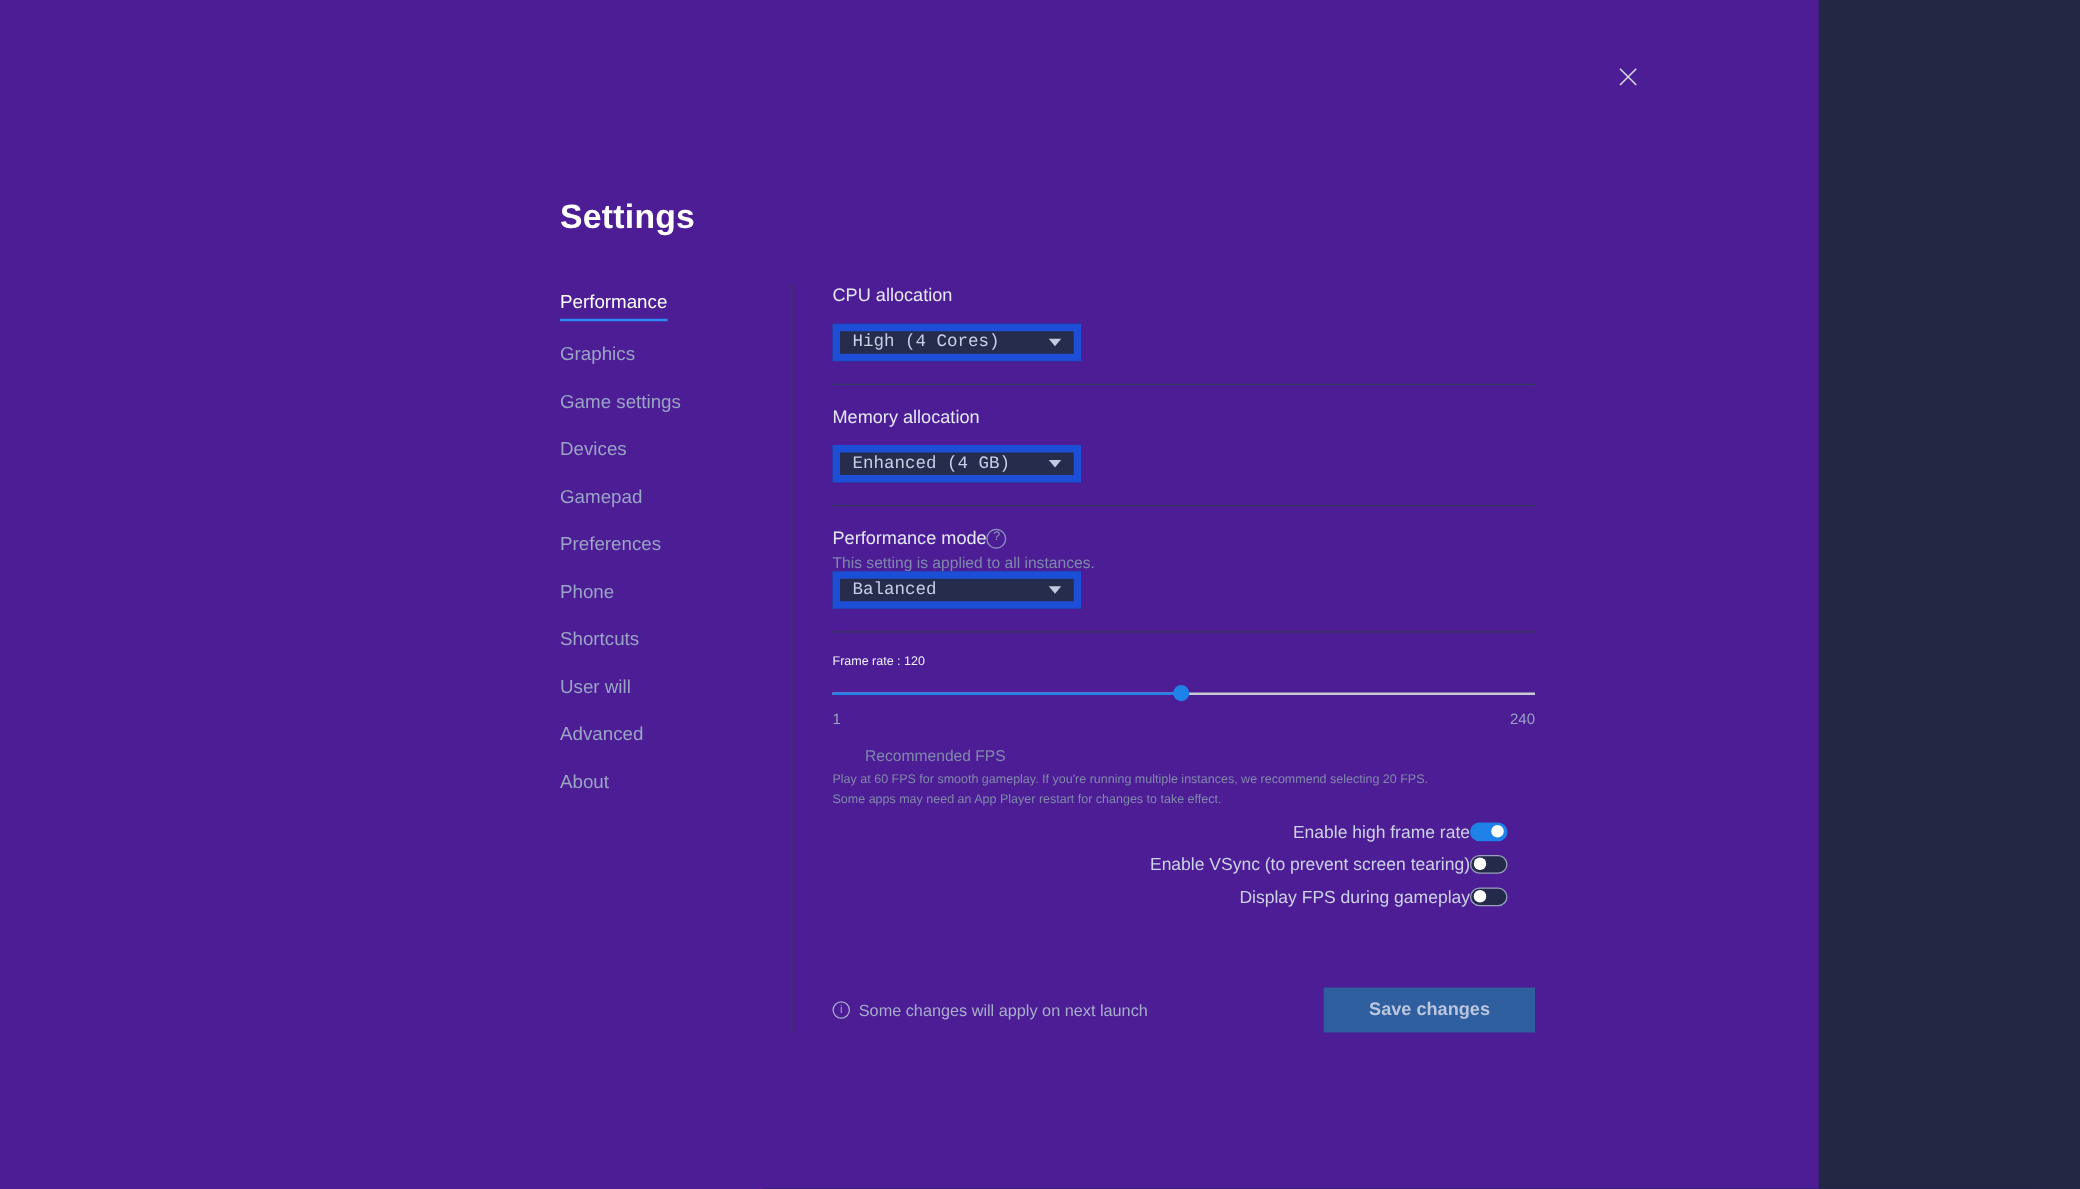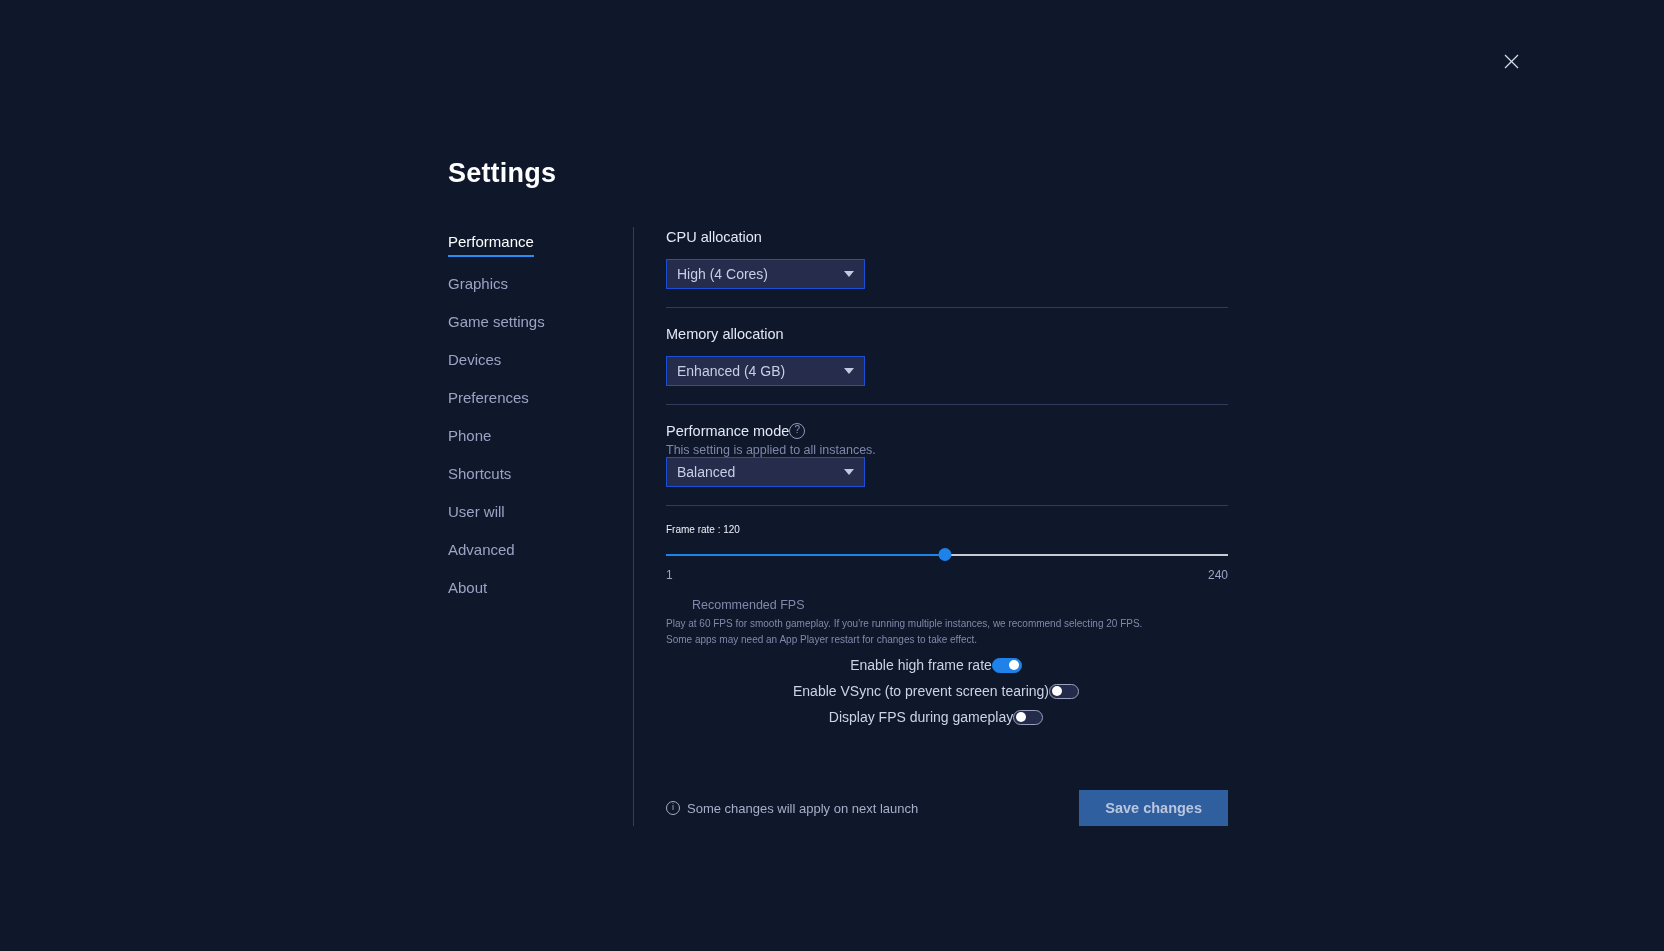--- a/index.html
+++ b/index.html
@@ -11,23 +11,23 @@
     overflow: hidden;
   }
   body {
     font-family: "Liberation Sans", sans-serif;
     color: #c9cfe4;
     -webkit-font-smoothing: antialiased;
   }
 
   .window {
     position: relative;
-    width: 1664px;
+    width: 1455px;
     height: 951px;
-    background: #0f172a;
+    background: #4c1d95;
   }
 
   
   .close-btn {
     position: absolute;
     top: 48px;
     right: 140px;
     width: 26px;
     height: 26px;
     display: flex;
@@ -137,25 +137,26 @@
     color: #7e88ab;
   }
 
   
   .select {
     position: relative;
     width: 199px;
     height: 30px;
     box-sizing: border-box;
     background: #262c4c;
-    border: 1px solid #1d4ed8;
+    border: 6px solid #1d4ed8;
     display: flex;
     align-items: center;
     padding: 0 10px;
     cursor: pointer;
+    font-family: Liberation Mono, monospace;
   }
   .select-value {
     font-size: 14px;
     color: #c7cee6;
     flex: 1 1 auto;
     white-space: nowrap;
     overflow: hidden;
   }
   .caret {
     width: 0; height: 0;
@@ -220,21 +221,21 @@
     color: #8089ab;
     line-height: 16px;
     max-width: 478px;
     margin-bottom: 4px;
   }
 
   
   .toggle-row {
     display: flex;
     align-items: center;
-    justify-content: center;
+    justify-content: flex-end;
     height: 26px;
     margin-bottom: 0;
     padding-right: 22px;
   }
   .toggle-label {
     font-size: 14px;
     color: #cdd3e7;
   }
   .switch {
     width: 30px;
@@ -283,21 +284,21 @@
     text-align: center;
     display: inline-block;
     color: #a7aeca;
   }
   .save-btn {
     background: #2f5f9e;
     color: #b9c6de;
     border: none;
     font-size: 14.5px;
     font-weight: bold;
-    padding: 10px 26px;
+    padding: 10px 36px;
     cursor: pointer;
     font-family: "Liberation Sans", sans-serif;
   }
 </style>
 </head>
 <body>
 
 <div class="window">
 
   <div class="close-btn">
@@ -311,20 +312,21 @@
 
     <h1 class="page-title">Settings</h1>
 
     <div class="columns">
 
       <nav class="sidebar">
         <div class="nav-row"><div class="nav-item active">Performance</div></div>
         <div class="nav-row"><div class="nav-item">Graphics</div></div>
         <div class="nav-row"><div class="nav-item">Game settings</div></div>
         <div class="nav-row"><div class="nav-item">Devices</div></div>
+        <div class="nav-row"><div class="nav-item">Gamepad</div></div>
         <div class="nav-row"><div class="nav-item">Preferences</div></div>
         <div class="nav-row"><div class="nav-item">Phone</div></div>
         <div class="nav-row"><div class="nav-item">Shortcuts</div></div>
         <div class="nav-row"><div class="nav-item">User will</div></div>
         <div class="nav-row"><div class="nav-item">Advanced</div></div>
         <div class="nav-row"><div class="nav-item">About</div></div>
       </nav>
 
       <div class="v-sep"></div>
 

